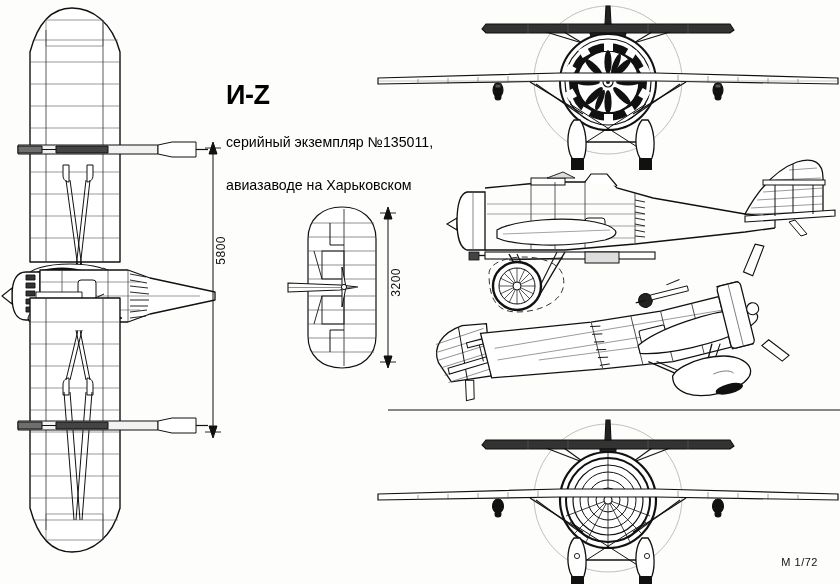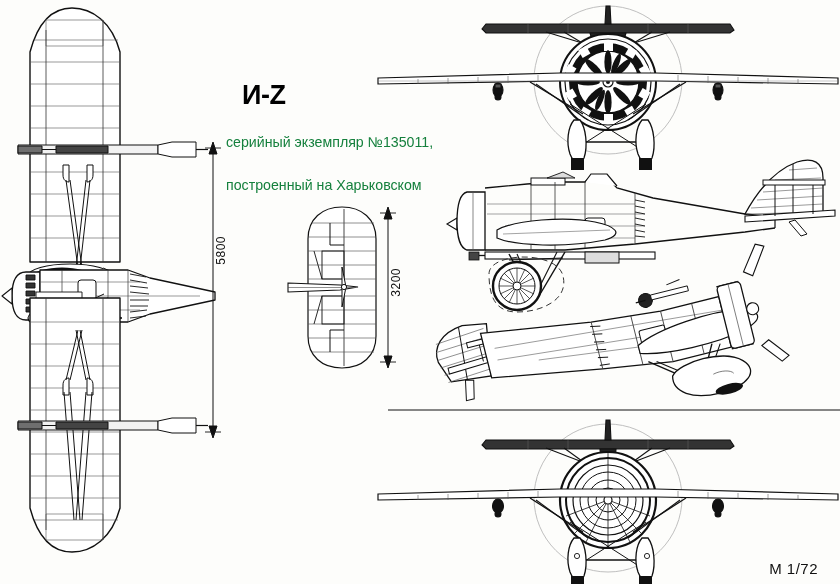--- a/index.html
+++ b/index.html
@@ -24,37 +24,37 @@
     position: absolute;
     left: 226px;
     top: 82px;
     width: 210px;
   }
   #aircraft-title {
     font-size: 27px;
     font-weight: bold;
     letter-spacing: -0.5px;
     line-height: 1;
-    margin: 0 0 14px 16px;
+    margin: 0 0 14px 0;
     color: #000;
   }
   .caption-line {
     font-size: 14.2px;
     line-height: 17.5px;
-    color: #15803d;
+    color: #000000;
     white-space: nowrap;
     margin-top: 25px;
   }
 
   
   #scale-note {
     position: absolute;
     right: 22px;
-    bottom: 7px;
-    font-size: 15px;
+    bottom: 16px;
+    font-size: 11px;
     letter-spacing: 0.5px;
     color: #111;
   }
 
   
   .dim-label {
     position: absolute;
     font-size: 12px;
     letter-spacing: 0.5px;
     color: #111;
@@ -283,21 +283,21 @@
       <path d="M12,163 L8,151 L16,151 Z"></path>
       <line x1="4" y1="8" x2="20" y2="8" stroke-width="0.9"></line>
       <line x1="4" y1="157" x2="20" y2="157" stroke-width="0.9"></line>
     </g>
   </svg>
   <div class="dim-label" id="dim-label-tail">3200</div>
 
   <div id="title-block">
     <div id="aircraft-title">И-Z</div>
     <div class="caption-line">серийный экземпляр №135011,</div>
-    <div class="caption-line">построенный на Харьковском</div>
+    <div class="caption-line">авиазаводе на Харьковском</div>
   </div>
 
   <div class="view" id="front-view" style="left:378px; top:2px;">
     <svg width="460" height="168" viewBox="0 0 460 168">
       <g fill="none" stroke="#111" stroke-width="1.1">
 
         <circle cx="230" cy="78" r="74" stroke="#b8b8b8" stroke-width="0.9"></circle>
 
         <path d="M108,22 L352,22 L356,28 L352,31 L108,31 L104,27 Z" fill="#333" stroke="#111"></path>
         <g stroke="#666" stroke-width="0.5">

